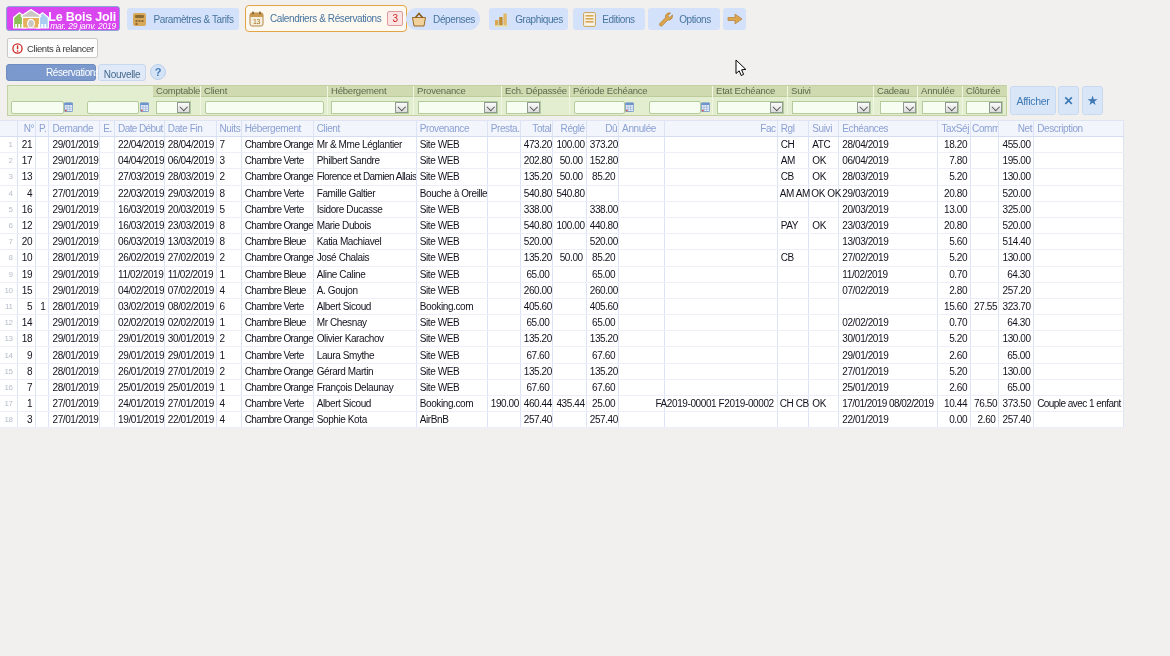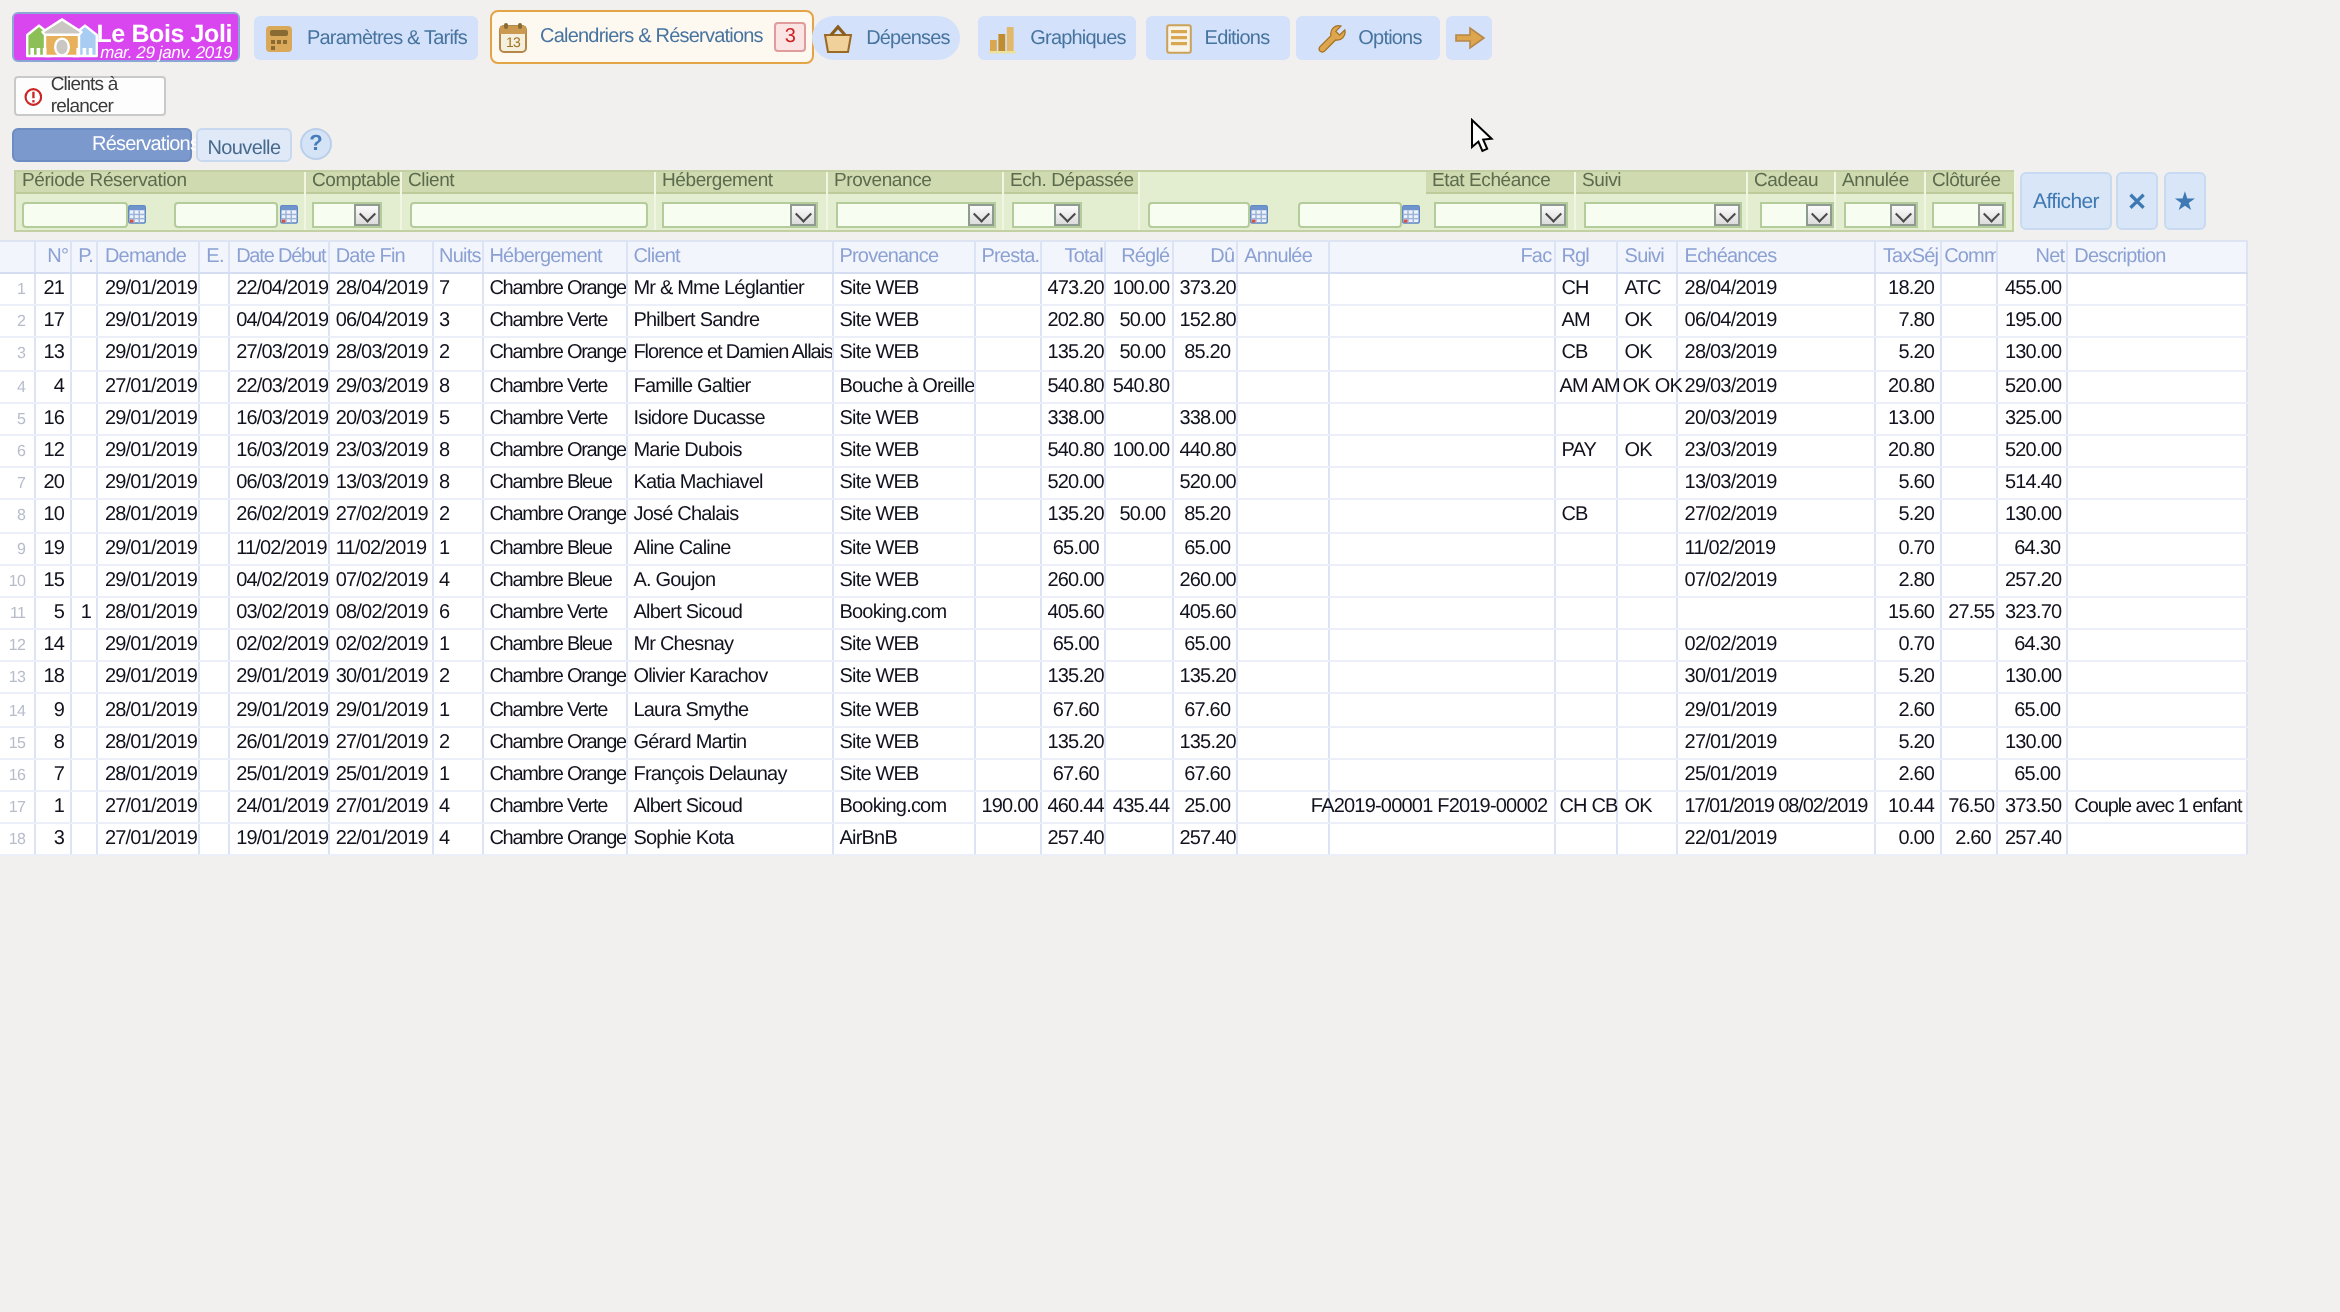--- a/index.html
+++ b/index.html
@@ -112,21 +112,21 @@
       <path d="M13.5 2 A4 4 0 0 0 8.5 6.8 L3 12.3 A1.6 1.6 0 0 0 5.3 14.6 L10.8 9 A4 4 0 0 0 15.4 4 L12.8 6.5 L10.9 4.7 Z" fill="#dca54e" stroke="#a2701f" stroke-width="0.6"></path>
     </svg>
   <span>Options</span>
 </div>
 <div class="tab" style="left:723px;width:23px;">
   <svg width="16" height="14" viewBox="0 0 16 14">
       <path d="M1 5.5 L8 5.5 L8 2 L15 7 L8 12 L8 8.5 L1 8.5 Z" fill="#dca54e" stroke="#b5884a" stroke-width="0.8"></path>
     </svg>
 </div>
 
-<div class="abs" style="left:7px;top:38px;width:76px;height:20px;background:#fdfdfd;border:1px solid #c9c9c9;border-radius:2px;box-sizing:border-box;display:flex;align-items:center;gap:4px;padding-left:4px;">
+<div class="abs" style="left:7px;top:38px;width:91px;height:20px;background:#fdfdfd;border:1px solid #c9c9c9;border-radius:2px;box-sizing:border-box;display:flex;align-items:center;gap:4px;padding-left:4px;">
   <svg width="11" height="11" viewBox="0 0 12 12">
       <circle cx="6" cy="6" r="5" fill="#fff" stroke="#cc2525" stroke-width="1.4"></circle>
       <rect x="5.3" y="2.6" width="1.5" height="4.2" fill="#cc2525"></rect>
       <rect x="5.3" y="8" width="1.5" height="1.5" fill="#cc2525"></rect>
     </svg>
   <span style="font-size:9.5px;letter-spacing:-0.4px;color:#3a3a3a;">Clients à relancer</span>
 </div>
 
 <div class="abs" style="left:6px;top:64px;width:90px;height:17px;background:#7b99cc;border:1px solid #6c8cc2;border-radius:3px;box-sizing:border-box;display:flex;align-items:center;gap:5px;padding-left:6px;">
   <svg width="12" height="12" viewBox="0 0 12 12">
@@ -135,37 +135,37 @@
       <rect x="4.8" y="7" width="2.4" height="4" fill="#c27f33"></rect>
     </svg>
   <span style="color:#fff;font-size:10px;letter-spacing:-0.4px;padding-left:28px;">Réservations</span>
 </div>
 <div class="abs" style="left:98px;top:64px;width:48px;height:17px;background:#dfe9f8;border:1px solid #c8d8ef;border-radius:3px;box-sizing:border-box;display:flex;align-items:flex-end;justify-content:center;">
   <span style="color:#47698c;font-size:10px;letter-spacing:-0.3px;">Nouvelle</span>
 </div>
 <div class="abs" style="left:150px;top:64px;width:16px;height:16px;background:#d4e3f6;border:1px solid #b9cfeb;border-radius:50%;box-sizing:border-box;text-align:center;line-height:14px;color:#477cba;font-size:11px;font-weight:bold;">?</div>
 
 <div id="fpanel">
-<div class="fsec" style="left:0px;width:145px;">
-      <div class="flabel">Période Réservation</div>
-    </div>
 <div class="fsec" style="left:145px;width:48px;">
       <div class="flabel">Comptable</div>
     </div>
 <div class="fsec" style="left:193px;width:127px;">
       <div class="flabel">Client</div>
     </div>
 <div class="fsec" style="left:320px;width:86px;">
       <div class="flabel">Hébergement</div>
     </div>
 <div class="fsec" style="left:406px;width:88px;">
       <div class="flabel">Provenance</div>
     </div>
 <div class="fsec" style="left:494px;width:68px;">
       <div class="flabel">Ech. Dépassée</div>
+    </div>
+<div class="fsec" style="left:562px;width:143px;">
+      <div class="flabel">Période Echéance</div>
     </div>
 <div class="fsec" style="left:705px;width:75px;">
       <div class="flabel">Etat Echéance</div>
     </div>
 <div class="fsec" style="left:780px;width:86px;">
       <div class="flabel">Suivi</div>
     </div>
 <div class="fsec" style="left:866px;width:44px;">
       <div class="flabel">Cadeau</div>
     </div>

